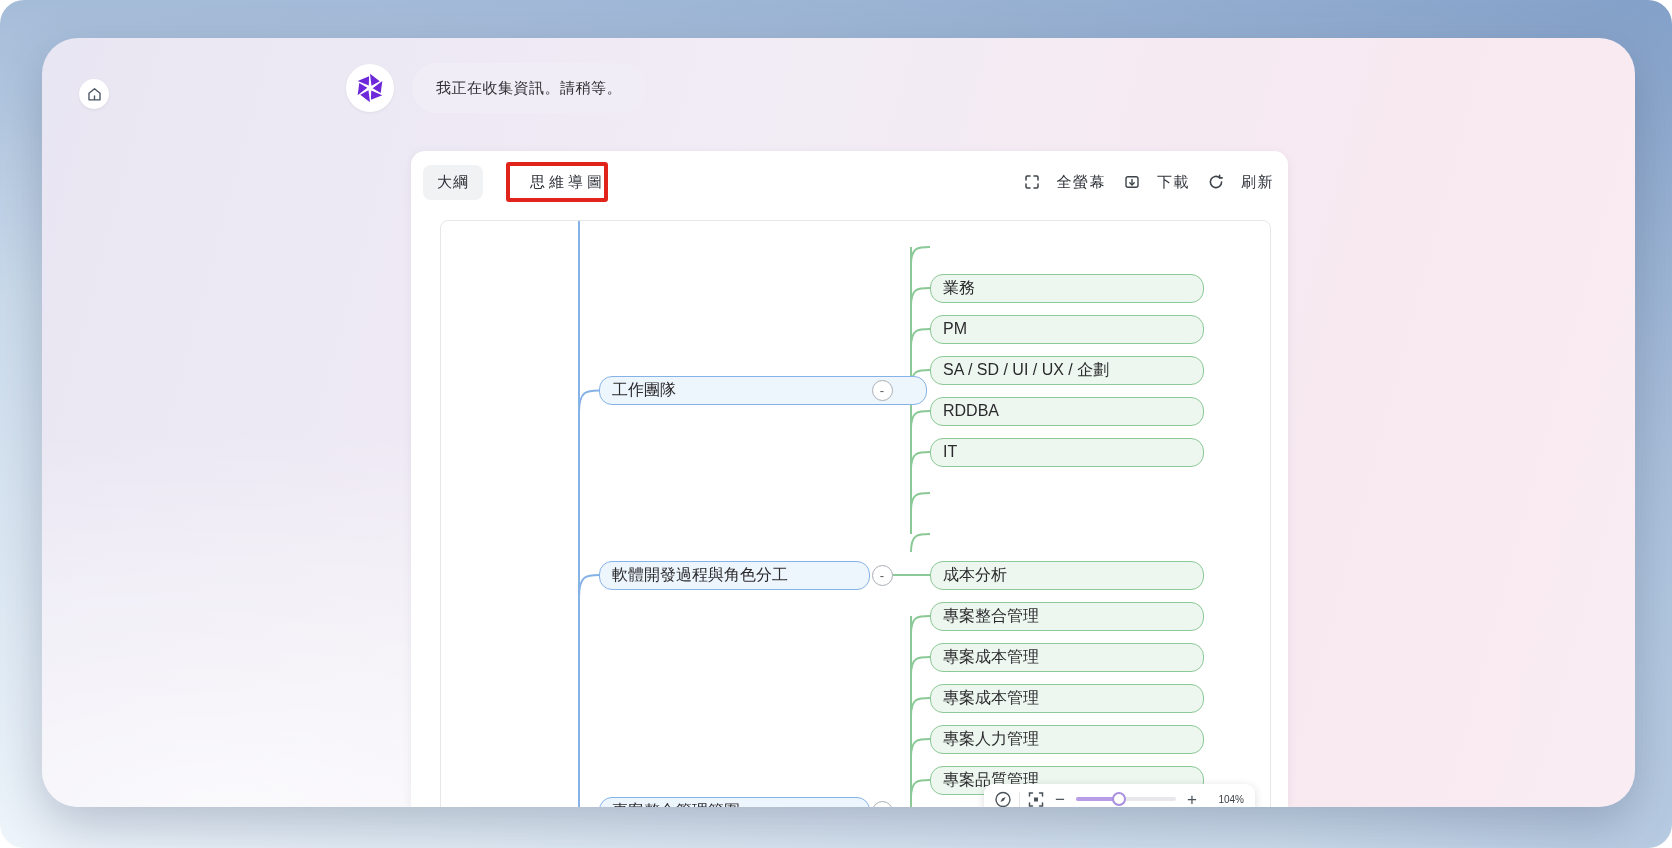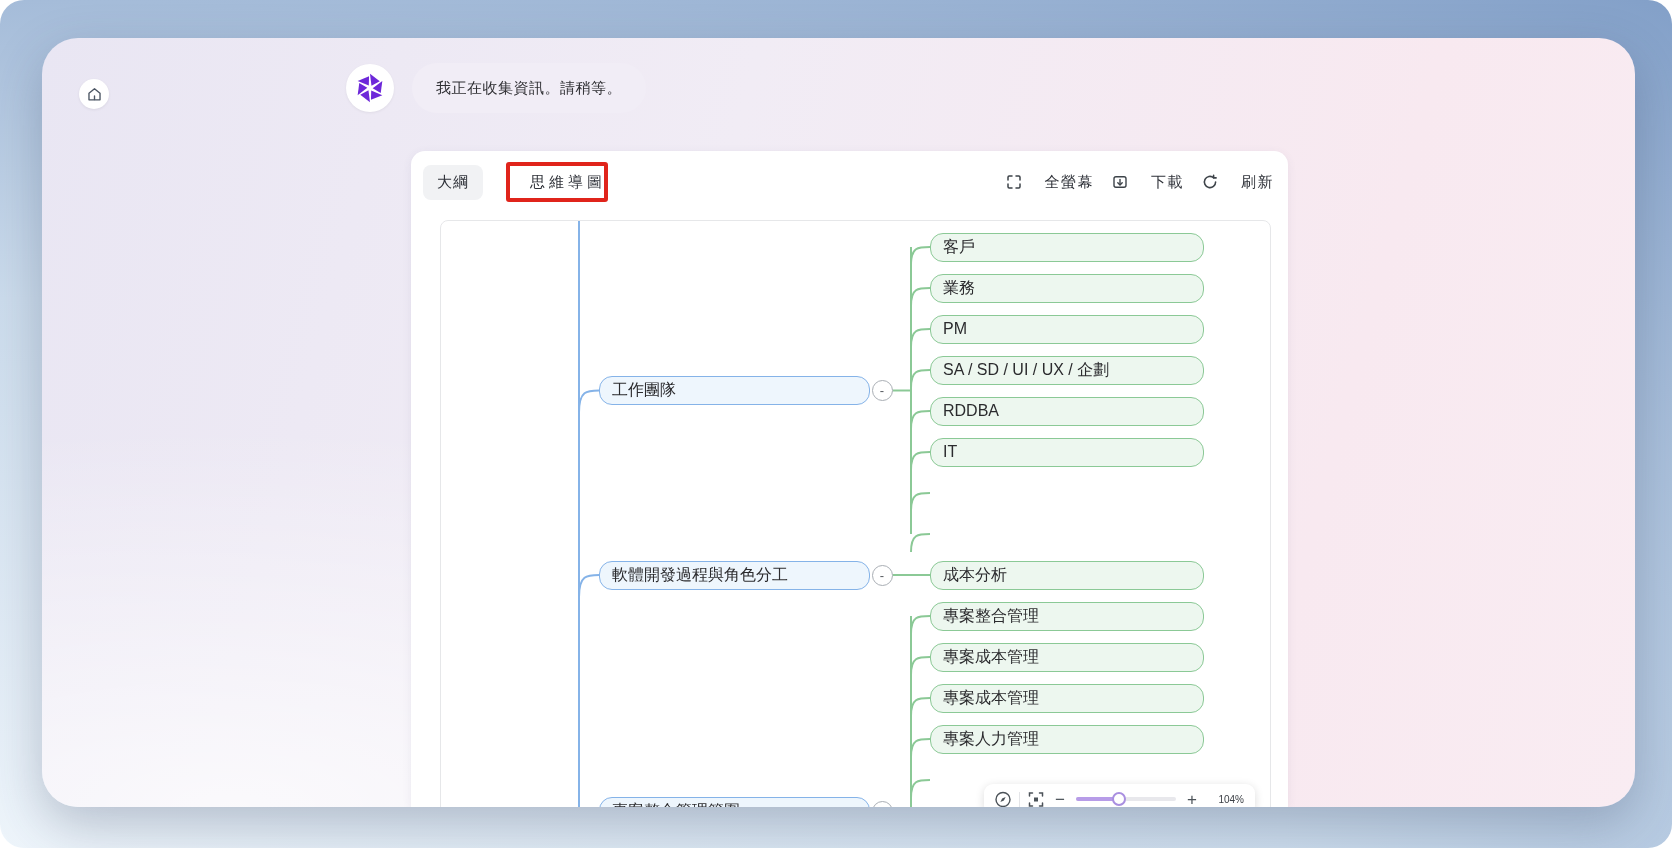--- a/index.html
+++ b/index.html
@@ -22,21 +22,21 @@
     border-radius:14px 14px 0 0;box-shadow:0 2px 10px rgba(80,80,110,.08);margin-left:21px;}
   .tabbar{position:absolute;left:0;top:11px;right:0;height:40px;display:flex;align-items:center;padding:0 14px 0 12px;}
   .tab{border:none;background:transparent;font-family:inherit;font-size:15px;color:#2e3138;letter-spacing:4px;
     padding:8px 14px;border-radius:8px;cursor:pointer;white-space:nowrap;}
   .tab.selected{background:#f1f2f4;letter-spacing:1px;}
   .tab + .tab{margin-left:33px;}
   .tab-annotation{position:absolute;left:95px;top:0px;width:102px;height:40px;border:4px solid #e0241b;
     border-radius:3px;box-sizing:border-box;pointer-events:none;z-index:6;}
   .actions{margin-left:auto;display:flex;align-items:center;gap:18px;}
   .action-btn{border:none;background:transparent;font-family:inherit;font-size:15px;color:#2e3138;letter-spacing:1.5px;
-    display:inline-flex;align-items:center;gap:23px;cursor:pointer;padding:0;}
+    display:inline-flex;align-items:center;gap:17px;cursor:pointer;padding:0;}
   .action-btn svg{flex:0 0 auto;}
   .mm-canvas{position:absolute;left:29px;top:69px;width:831px;height:600px;box-sizing:border-box;
     border:1px solid #e6e7e9;border-radius:8px;background:#fff;overflow:hidden;}
   .mm-links{position:absolute;left:0;top:0;z-index:0;}
   .mm-node{position:absolute;height:29px;box-sizing:border-box;border-radius:13px;display:flex;align-items:center;
     font-size:16px;color:#2b2b2e;padding:0 12px;z-index:1;cursor:pointer;white-space:nowrap;overflow:hidden;}
   .mm-node.blue{background:#eef6fd;border:1.5px solid #85b3e8;}
   .mm-node.green{background:#edf7ef;border:1.5px solid #8bc996;}
   .mm-collapse{position:absolute;width:21px;height:21px;border-radius:50%;background:#fff;border:1.5px solid #a9aeb4;
     box-sizing:border-box;display:flex;align-items:center;justify-content:center;font-size:13px;line-height:1;
@@ -146,37 +146,37 @@
             <path d="M451.5 354 H489" stroke="#8bc996" stroke-width="2" fill="none"></path>
             <path d="M138 612 C138 590 146 590 158 590" stroke="#85b3e8" stroke-width="2" fill="none"></path>
             <path d="M451.5 590 H470" stroke="#8bc996" stroke-width="2" fill="none"></path>
             <path d="M470 395 V600" stroke="#8bc996" stroke-width="2" fill="none"></path>
             <path d="M470 413 C470 395 477 395 489 395" stroke="#8bc996" stroke-width="2" fill="none"></path>
             <path d="M470 454 C470 436 477 436 489 436" stroke="#8bc996" stroke-width="2" fill="none"></path>
             <path d="M470 495 C470 477 477 477 489 477" stroke="#8bc996" stroke-width="2" fill="none"></path>
             <path d="M470 536 C470 518 477 518 489 518" stroke="#8bc996" stroke-width="2" fill="none"></path>
             <path d="M470 577 C470 559 477 559 489 559" stroke="#8bc996" stroke-width="2" fill="none"></path>
           </svg>
-          <div class="mm-node blue" style="left: 158px; top: 155px; width: 271px;">工作團隊</div>
+          <div class="mm-node blue" style="left: 158px; top: 155px; width: 328px;">工作團隊</div>
           <div class="mm-collapse" style="left: 430.5px; top: 159px;">-</div>
-          <div class="mm-node green" style="left: 489px; top: 11.5px; width: 274px;">客戶</div>
           <div class="mm-node green" style="left: 489px; top: 52.5px; width: 274px;">業務</div>
           <div class="mm-node green" style="left: 489px; top: 93.5px; width: 274px;">PM</div>
           <div class="mm-node green" style="left: 489px; top: 134.5px; width: 274px;">SA / SD / UI / UX / 企劃</div>
           <div class="mm-node green" style="left: 489px; top: 175.5px; width: 274px;">RDDBA</div>
           <div class="mm-node green" style="left: 489px; top: 216.5px; width: 274px;">IT</div>
           <div class="mm-node blue" style="left: 158px; top: 339.5px; width: 271px;">軟體開發過程與角色分工</div>
           <div class="mm-collapse" style="left: 430.5px; top: 343.5px;">-</div>
           <div class="mm-node green" style="left: 489px; top: 339.5px; width: 274px;">成本分析</div>
           <div class="mm-node blue" style="left: 158px; top: 575.5px; width: 271px;">專案整合管理範圍</div>
           <div class="mm-collapse" style="left: 430.5px; top: 579.5px;">-</div>
           <div class="mm-node green" style="left: 489px; top: 380.5px; width: 274px;">專案整合管理</div>
           <div class="mm-node green" style="left: 489px; top: 421.5px; width: 274px; font-family: Liberation Serif, serif;">專案成本管理</div>
           <div class="mm-node green" style="left: 489px; top: 462.5px; width: 274px;">專案成本管理</div>
           <div class="mm-node green" style="left: 489px; top: 503.5px; width: 274px;">專案人力管理</div>
+          <div class="mm-node green" style="left: 489px; top: 544.5px; width: 274px;">專案品質管理</div>
           <div class="zoombar">
             <button class="zb-btn">
     <svg width="17" height="17" viewBox="0 0 16 16" fill="none">
                 <circle cx="8" cy="8" r="7" stroke="#4b5258" stroke-width="1.4"></circle>
                 <polygon points="10.6,5.4 8.9,9 5.4,10.6 7.1,7" fill="#4b5258"></polygon>
               </svg>
   </button>
   <span class="zb-divider"></span>
   <button class="zb-btn">
     <svg width="17" height="17" viewBox="0 0 16 16" fill="none" stroke="#4b5258" stroke-width="1.5" stroke-linecap="round">

